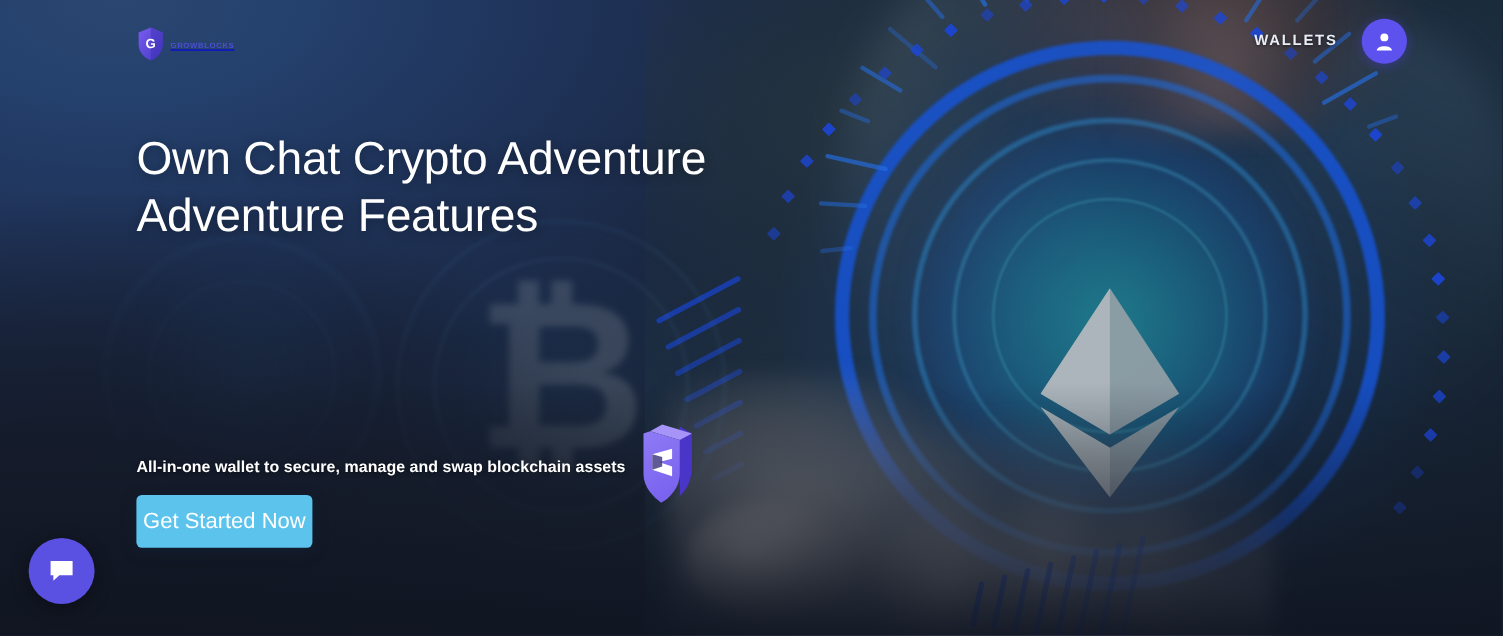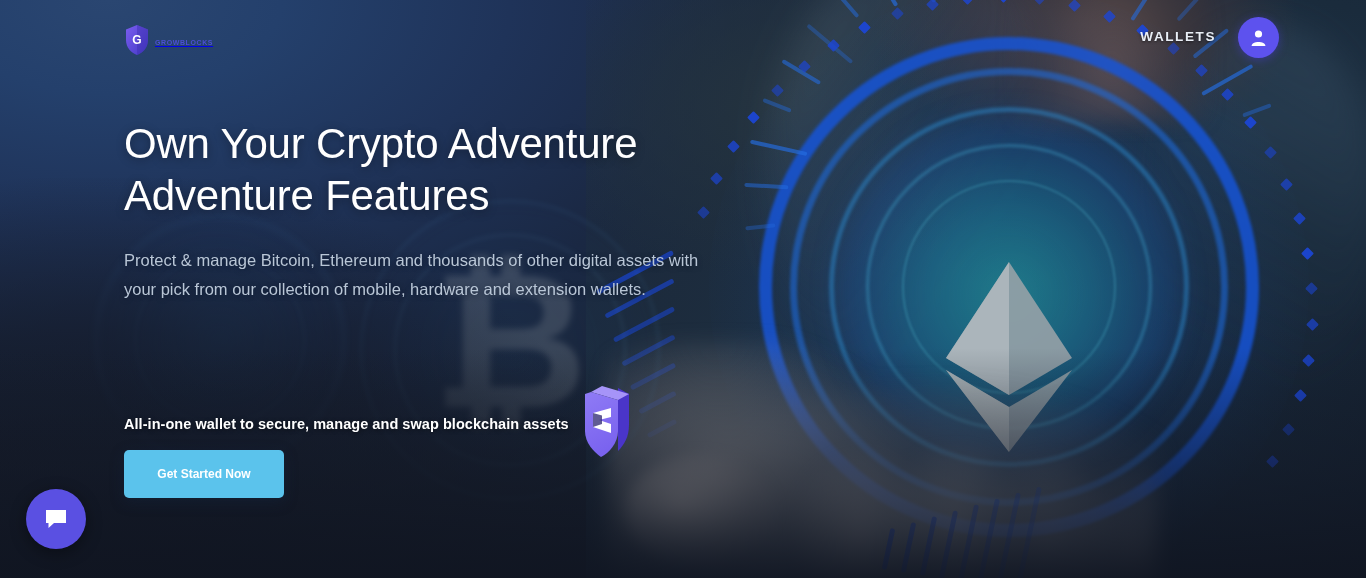--- a/index.html
+++ b/index.html
@@ -249,21 +249,21 @@
   }
   .tagline {
     font-size: 14.5px; font-weight: 700; color: #ffffff;
     letter-spacing: 0.05px; white-space: nowrap;
     text-shadow: 0 1px 4px rgba(0,0,0,0.5);
   }
   .cta {
     position: absolute; left: 0; top: 332px;
     width: 160px; height: 48px; border: none; border-radius: 5px;
     background: #5bc3ec;
-    color: #ffffff; font-size: 12px; font-weight: 700;
+    color: #ffffff; font-size: 20px; font-weight: 400;
     font-family: "Liberation Sans", sans-serif;
     cursor: pointer;
     box-shadow: 0 4px 14px rgba(20,40,70,0.35);
   }
 
   
   .chat-launcher {
     position: absolute; left: 26px; bottom: 29px;
     width: 60px; height: 60px; border-radius: 50%;
     background: #5a50e2; border: none; cursor: pointer;
@@ -422,25 +422,24 @@
     <button class="avatar-btn" aria-label="Account">
       <svg width="19" height="19" viewBox="0 0 19 19">
         <circle cx="9.5" cy="6" r="3.6" fill="#ffffff"></circle>
         <path d="M2.6 18 C2.6 12.8 16.4 12.8 16.4 18 Z" fill="#ffffff"></path>
       </svg>
     </button>
   </header>
 
   <section class="hero">
     <h1>
-      <span>Own Your Crypto Adventure</span><br>
+      <span>Own Chat Crypto Adventure</span><br>
       <span>Adventure Features</span>
     </h1>
 
-    <p class="hero-desc">Protect &amp; manage Bitcoin, Ethereum and thousands of other digital assets with your pick from our collection of mobile, hardware and extension wallets.</p>
 
     <div class="tagline-row">
       <span class="tagline">All-in-one wallet to secure, manage and swap blockchain assets</span>
       <span>
         <svg width="60" height="78" viewBox="0 0 60 78">
           <defs>
             <linearGradient id="shface" x1="0" y1="0" x2="0.3" y2="1">
               <stop offset="0%" stop-color="#8f7bf5"></stop>
               <stop offset="100%" stop-color="#7a63ef"></stop>
             </linearGradient>

